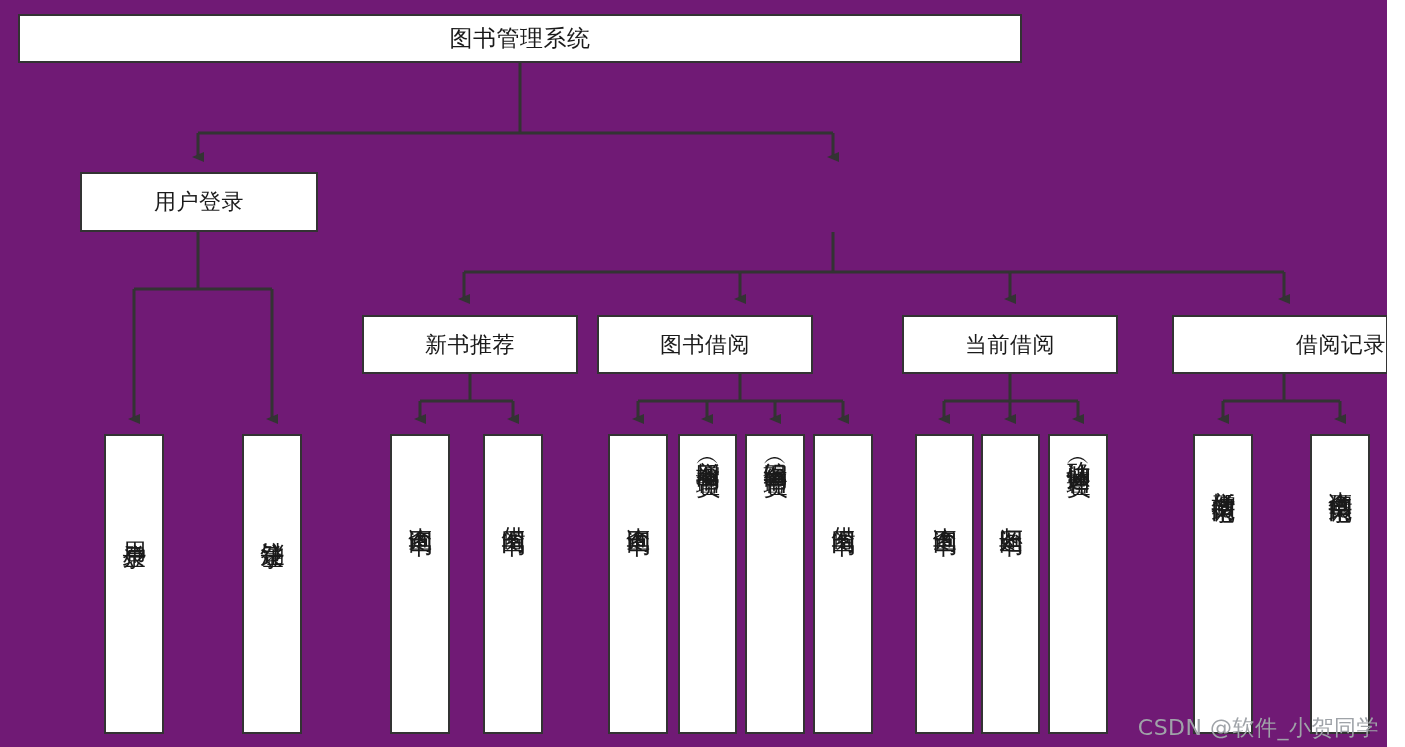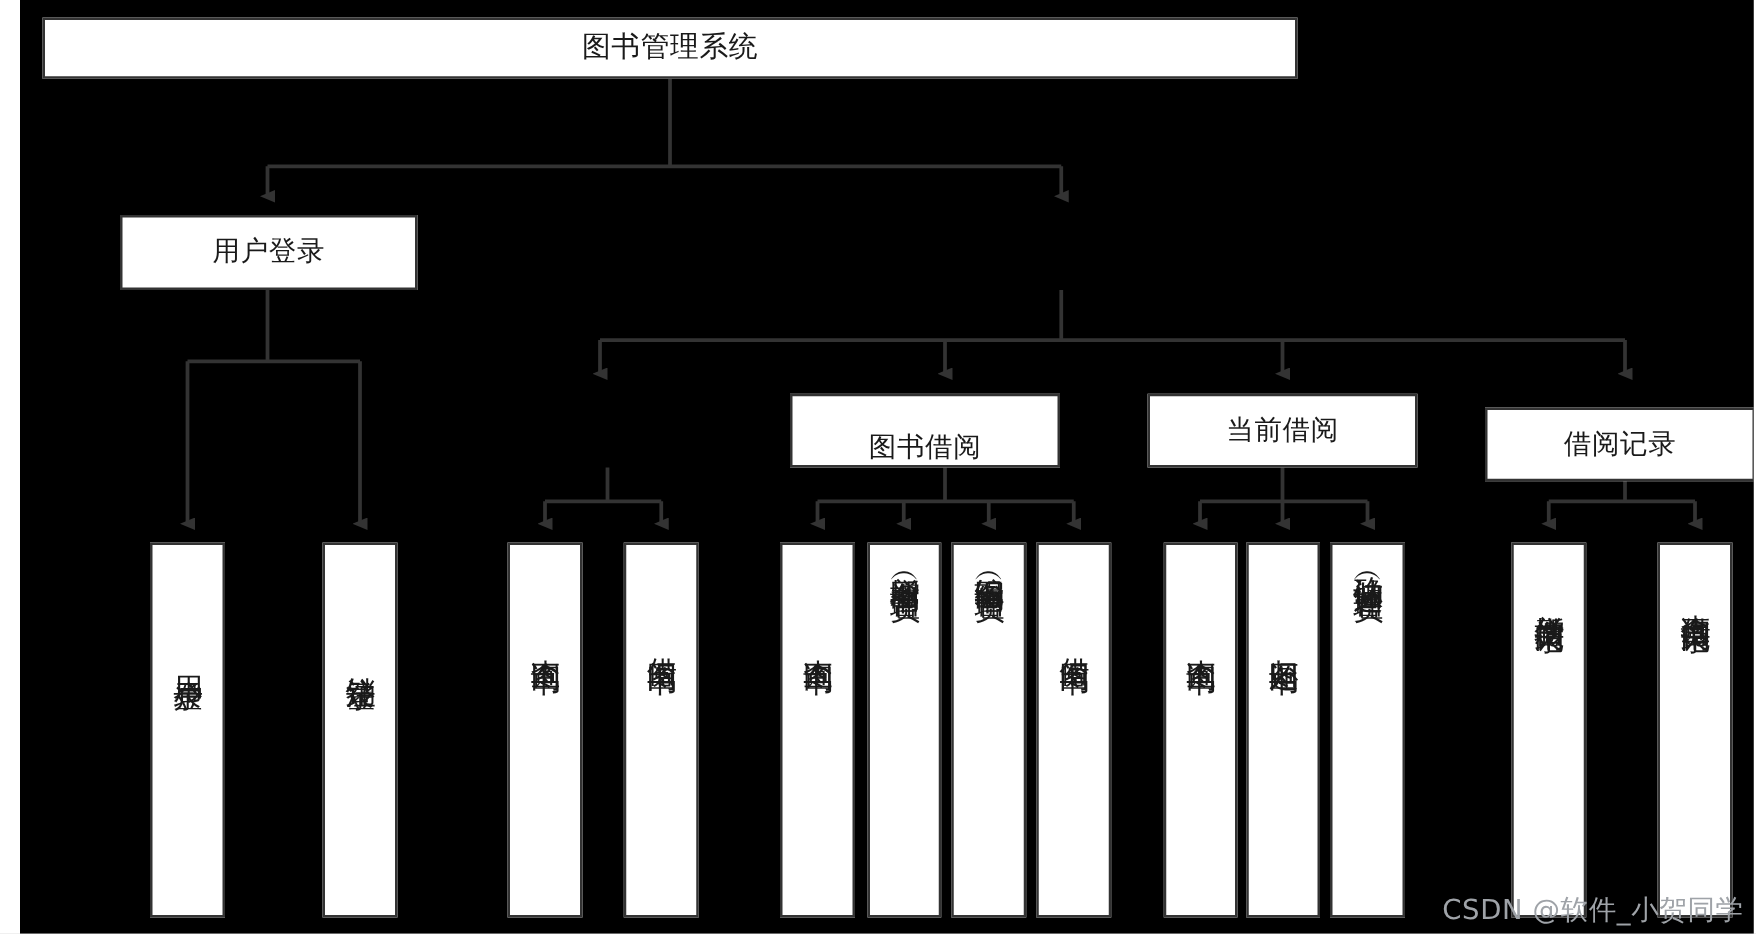--- a/index.html
+++ b/index.html
@@ -8,23 +8,22 @@
     padding: 0;
     background: #ffffff;
   }
   body {
     font-family: "DejaVu Sans", "Liberation Sans", sans-serif;
   }
   #diagram-root {
     position: relative;
     width: 1387px;
     height: 747px;
-    background: #000000;
+    background: #701a75;
     overflow: hidden;
-    margin-left: 16px;
   }
   #edges-layer {
     position: absolute;
     left: 0;
     top: 0;
     width: 1405px;
     height: 747px;
     pointer-events: none;
   }
   .node {
@@ -135,30 +134,33 @@
 
   <div class="node horiz root" style="left:18px; top:14px; width:1004px; height:49px;">
     <span class="node-label">图书管理系统</span>
   </div>
 
   <div class="node horiz" style="left:80px; top:172px; width:238px; height:60px;">
     <span class="node-label">用户登录</span>
   </div>
 
 
-
-  <div class="node horiz" style="left:616px; top:315px; width:216px; height:59px;align-items:flex-end;">
+  <div class="node horiz" style="left:362px; top:315px; width:216px; height:59px;">
+    <span class="node-label">新书推荐</span>
+  </div>
+
+  <div class="node horiz" style="left:597px; top:315px; width:216px; height:59px;">
     <span class="node-label">图书借阅</span>
   </div>
 
   <div class="node horiz" style="left:902px; top:315px; width:216px; height:59px;">
     <span class="node-label">当前借阅</span>
   </div>
 
-  <div class="node horiz" style="left:1172px; top:326px; width:216px; height:59px;">
+  <div class="node horiz" style="left:1172px; top:315px; width:216px; height:59px;justify-content:flex-end;">
     <span class="node-label">借阅记录</span>
   </div>
 
   <div class="node vert" style="left:104px; top:434px; width:60px; height:300px; padding-top:86px;">
     <span class="node-label">用户登录</span>
   </div>
 
   <div class="node vert" style="left:242px; top:434px; width:60px; height:300px; padding-top:86px;">
     <span class="node-label">注销登录</span>
   </div>

